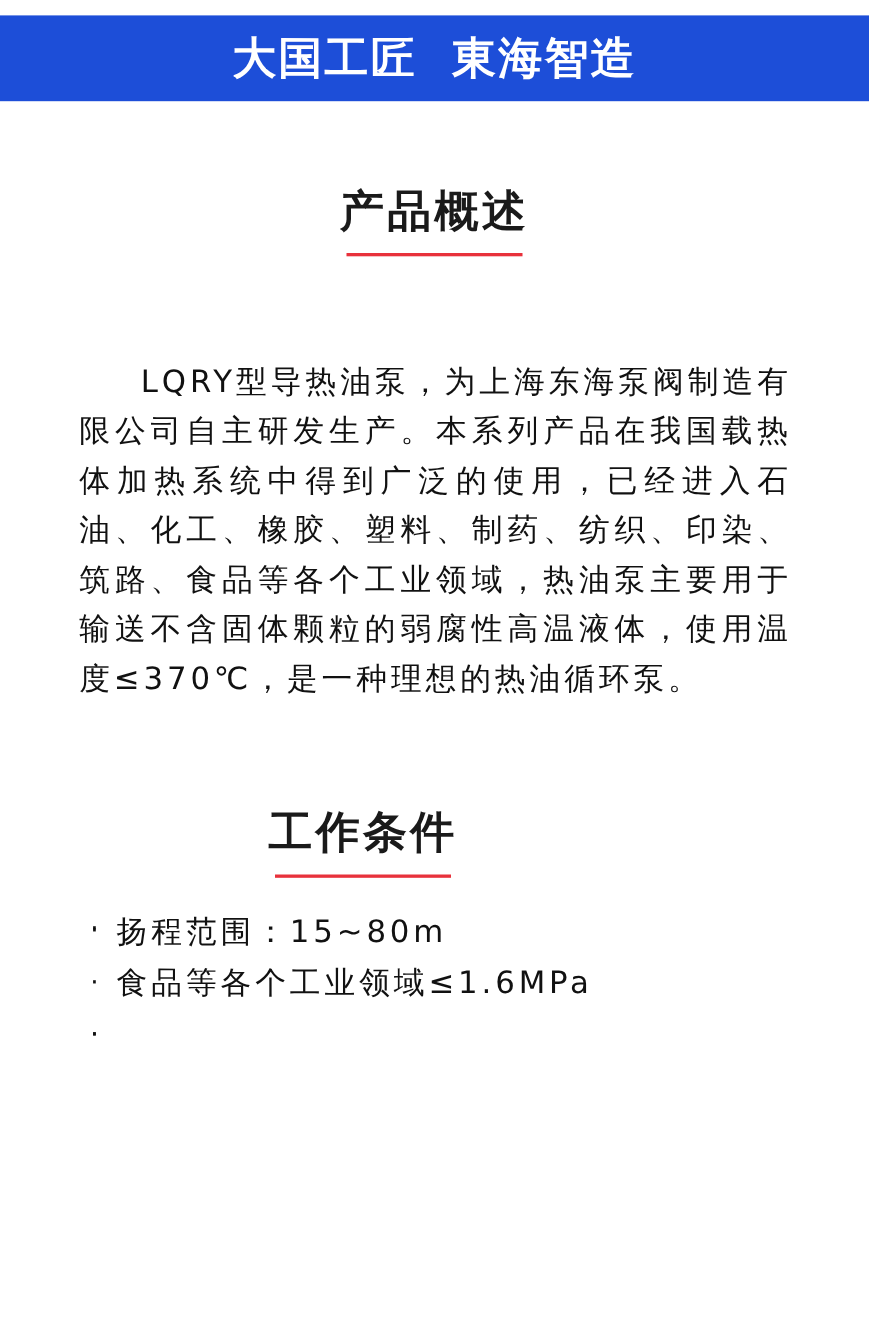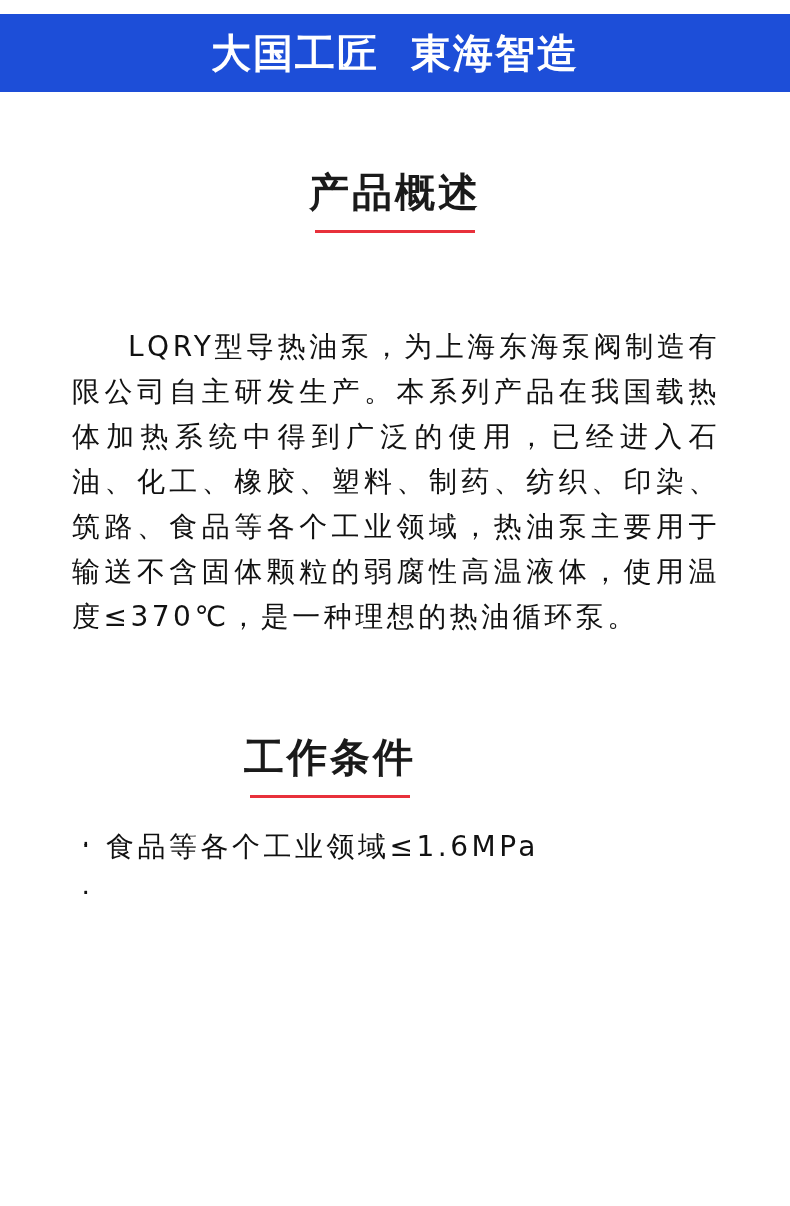--- a/index.html
+++ b/index.html
@@ -149,20 +149,21 @@
     </div>
     <div class="heading-rule"></div>
   </div>
 
   <ul class="spec-list">
     <li class="spec-item">
       <span class="bullet">·</span>
     </li>
     <li class="spec-item">
       <span class="bullet">·</span>
+      <span>扬程范围：15~80m</span>
     </li>
     <li class="spec-item">
       <span class="bullet">·</span>
       <span>食品等各个工业领域≤1.6MPa</span>
     </li>
     <li class="spec-item">
       <span class="bullet">·</span>
     </li>
     <li class="spec-item multiline">
       <span class="bullet">·</span>

